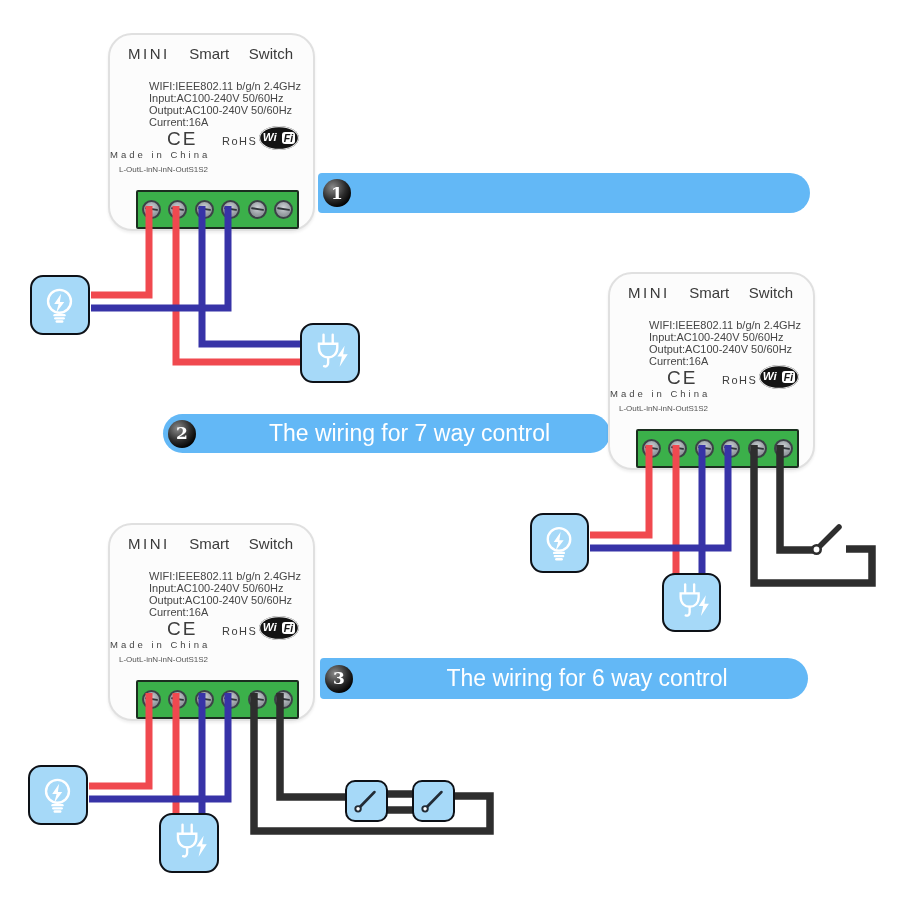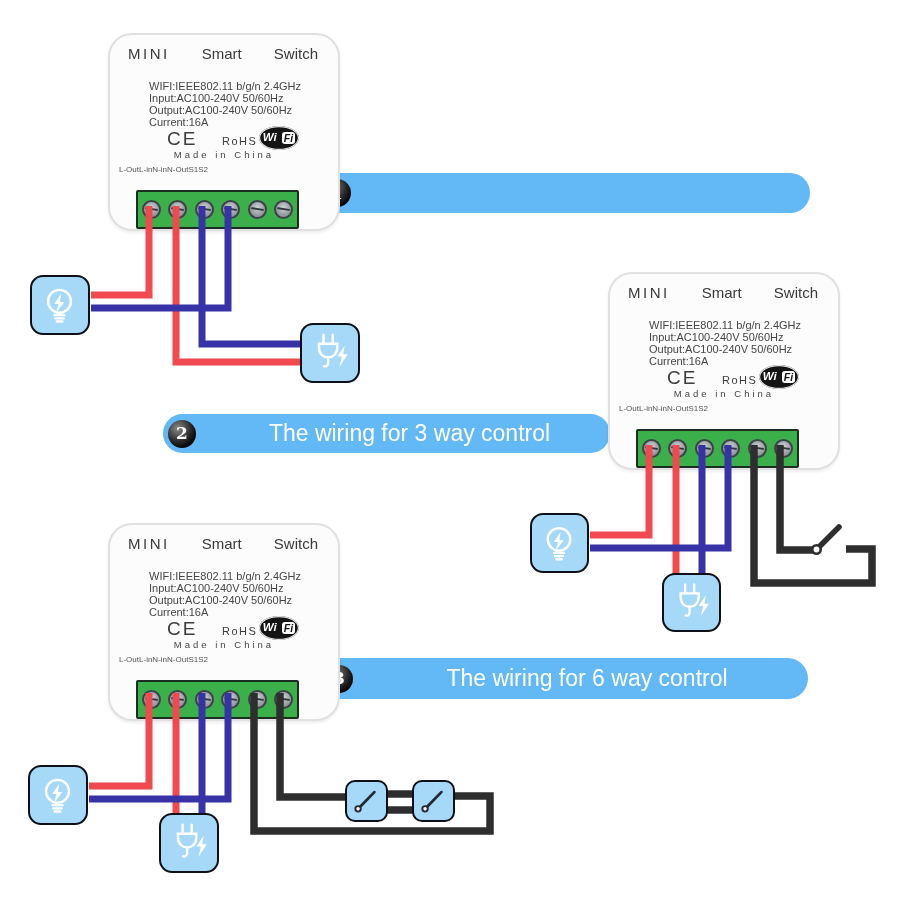--- a/index.html
+++ b/index.html
@@ -13,36 +13,36 @@
   .banner-1{left:318px;top:173px;width:492px;border-radius:4px 20px 20px 4px;}
   .banner-2{left:163px;top:414px;width:447px;height:39px;border-radius:20px;}
   .banner-3{left:320px;top:658px;width:488px;height:41px;border-radius:4px 21px 21px 4px;}
   .badge{position:absolute;left:5px;top:50%;transform:translateY(-50%);
          width:28px;height:28px;border-radius:50%;
          background:radial-gradient(circle at 35% 30%, #8a8a8a 0%, #2b2b2b 48%, #000 78%);
          color:#fff;font-family:"DejaVu Serif", serif;font-weight:bold;font-size:17px;
          display:flex;align-items:center;justify-content:center;line-height:1;}
 
   
-  .device-slot{position:absolute;width:232px;height:198px;}
+  .device-slot{position:absolute;width:207px;height:198px;}
   .device{position:absolute;inset:0;background:#fcfcfc;border:2px solid #e0e0e0;
           border-radius:24px;box-sizing:border-box;box-shadow:0 2px 3px rgba(0,0,0,.07);}
   .dev-title{position:absolute;left:18px;right:20px;top:10px;display:flex;
              justify-content:space-between;font-size:15px;color:#3a3a3a;}
   .dev-title .t0{letter-spacing:2.5px;}
   .dev-specs{position:absolute;left:39px;top:45px;font-size:11px;line-height:12px;color:#454545;}
   .ce{position:absolute;left:20px;top:93px;font-size:19px;letter-spacing:2px;color:#3d3d3d;margin-left:37px;}
   .rohs{position:absolute;left:112px;top:100px;font-size:11px;letter-spacing:1.5px;color:#3d3d3d;}
   .wifi{position:absolute;left:149px;top:91px;width:40px;height:24px;background:#141414;
         border-radius:50%;display:flex;align-items:center;justify-content:center;gap:5px;
         box-shadow:inset 0 0 0 1.2px rgba(255,255,255,.9);}
   .wifi .wi{color:#fff;font-weight:bold;font-style:italic;font-size:11.5px;line-height:1;}
   .wifi .fi{background:#fff;color:#141414;font-weight:bold;font-style:italic;font-size:10.5px;
             line-height:1;border-radius:3px;padding:1px 2px;}
-  .made{position:absolute;left:0;right:0;top:114px;text-align:center;font-size:9.5px;
+  .made{position:absolute;left:0;right:0;top:114px;font-size:9.5px;
         letter-spacing:3px;color:#454545;}
   .tlabels{position:absolute;left:9px;right:9px;top:130px;display:flex;
            font-size:8px;color:#555;}
   .tblock{position:absolute;left:26px;top:155px;width:163px;height:39px;box-sizing:border-box;
           background:var(--terminal-green,#3bb04a);border:2.5px solid #1b2e1f;border-radius:2px;
           display:flex;justify-content:space-around;align-items:center;}
   .screw{width:19px;height:19px;border-radius:50%;box-sizing:border-box;
          background:radial-gradient(circle at 50% 38%, #cfd4d8 0%, #9aa0a5 55%, #7d838a 100%);
          border:2px solid #3c4247;position:relative;}
   .screw::after{content:"";position:absolute;left:1px;right:1px;top:50%;height:2.4px;
@@ -65,21 +65,21 @@
 </head>
 <body>
 
 <div class="stage">
 
   <div class="banner banner-1">
     <span class="badge">1</span>
   </div>
   <div class="banner banner-2">
     <span class="badge">2</span>
-    <span>The wiring for 3 way control</span>
+    <span>The wiring for 7 way control</span>
   </div>
   <div class="banner banner-3">
     <span class="badge">3</span>
     <span>The wiring for 6 way control</span>
   </div>
 
   <div id="device-1" class="device-slot" style="left:108px;top:33px;">
   <div class="device">
     <div class="dev-title">
       <span class="t0">MINI</span>

